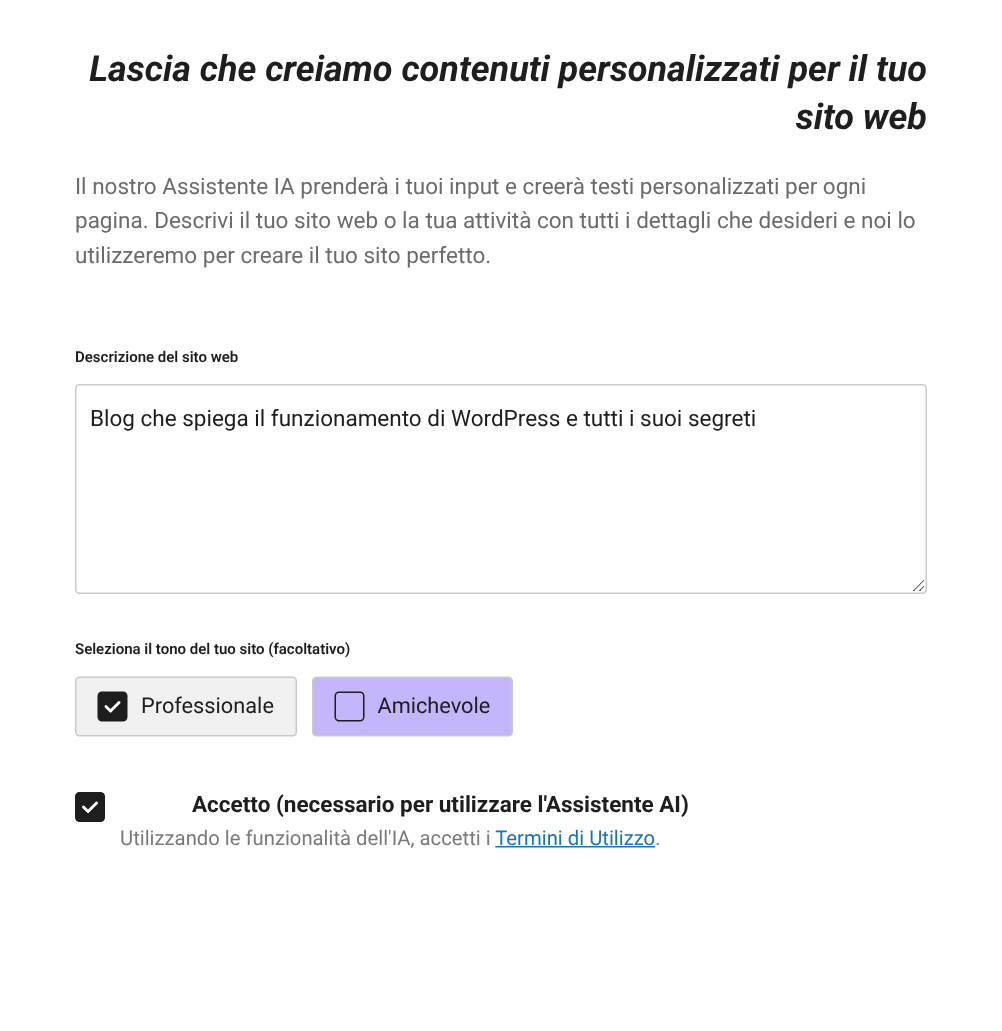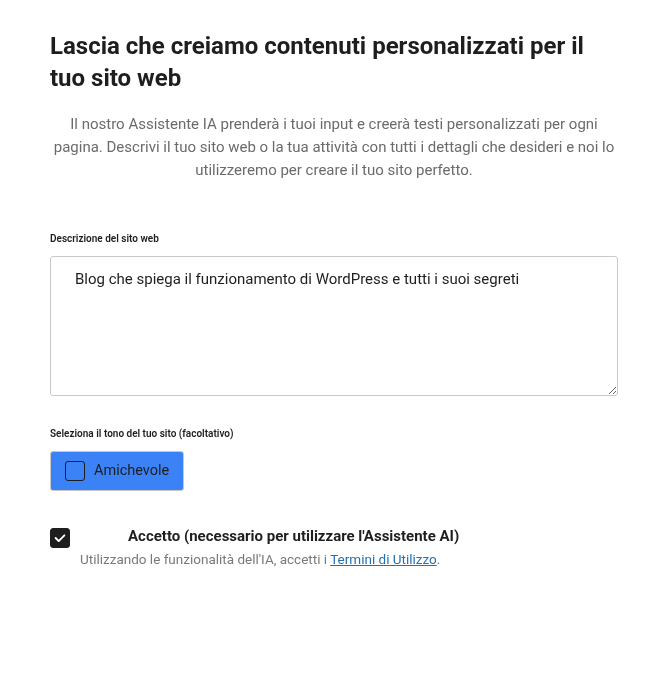--- a/index.html
+++ b/index.html
@@ -10,65 +10,65 @@
     body {
       font-family: -apple-system, BlinkMacSystemFont, "Segoe UI", Roboto, Helvetica, Arial, sans-serif;
       background: #fff;
       color: #1e1e1e;
       width: 668px;
       padding: 30px 50px;
     }
     .heading {
       font-size: 24px;
       font-weight: 700;
-      text-align: left;
+      text-align: right;
       line-height: 1.35;
       margin-bottom: 18px;
       color: #1e1e1e;
+      font-style: italic;
     }
     .subheading {
       font-size: 15px;
-      text-align: center;
       color: #6b6b6b;
       line-height: 1.55;
       margin-bottom: 50px;
     }
     .field-label {
       font-size: 10px;
       font-weight: 600;
       color: #1e1e1e;
       margin-bottom: 12px;
     }
     .textarea {
       width: 100%;
       height: 140px;
       border: 1px solid #c9c9c9;
       border-radius: 3px;
-      padding: 12px 24px;
+      padding: 12px 9px;
       font-size: 15px;
       font-family: inherit;
       color: #1e1e1e;
       resize: both;
       margin-bottom: 28px;
       line-height: 1.4;
     }
     .tone-group {
       display: flex;
       flex-wrap: wrap;
       gap: 10px;
       margin-bottom: 36px;
     }
     .tone-option {
       display: inline-flex;
       align-items: center;
       border: 1px solid #c9c9c9;
       border-radius: 3px;
       padding: 9px 14px;
       cursor: pointer;
-      background: #3b82f6;
+      background: #c4b5fd;
       font-size: 14.5px;
       color: #1e1e1e;
     }
     .tone-option.selected {
       background: #f0f0f0;
     }
     .checkbox {
       width: 20px;
       height: 20px;
       border: 1.5px solid #1e1e1e;
@@ -137,20 +137,28 @@
 
 
 <h1 class="heading">Lascia che creiamo contenuti personalizzati per il tuo sito web</h1>
 <p class="subheading">Il nostro Assistente IA prenderà i tuoi input e creerà testi personalizzati per ogni pagina. Descrivi il tuo sito web o la tua attività con tutti i dettagli che desideri e noi lo utilizzeremo per creare il tuo sito perfetto.</p>
 
 <div class="field-label">Descrizione del sito web</div>
 <textarea class="textarea" style="">Blog che spiega il funzionamento di WordPress e tutti i suoi segreti</textarea>
 
 <div class="field-label">Seleziona il tono del tuo sito (facoltativo)</div>
 <div class="tone-group">
+  <label class="tone-option selected">
+    <span class="checkbox checked">
+      <svg viewBox="0 0 16 16" fill="none">
+          <path d="M3 8l3.5 3.5L13 5" stroke="#fff" stroke-width="2.2" stroke-linecap="round" stroke-linejoin="round"></path>
+        </svg>
+    </span>
+    <span>Professionale</span>
+  </label>
   <label class="tone-option">
     <span class="checkbox">
       
     </span>
     <span>Amichevole</span>
   </label>
 </div>
 
 <div class="accept-row">
   <span class="accept-checkbox">

